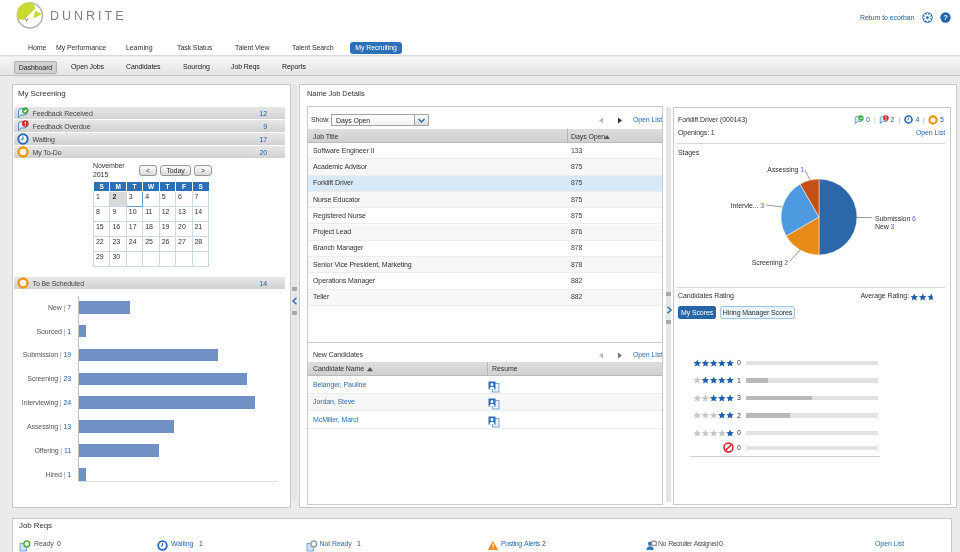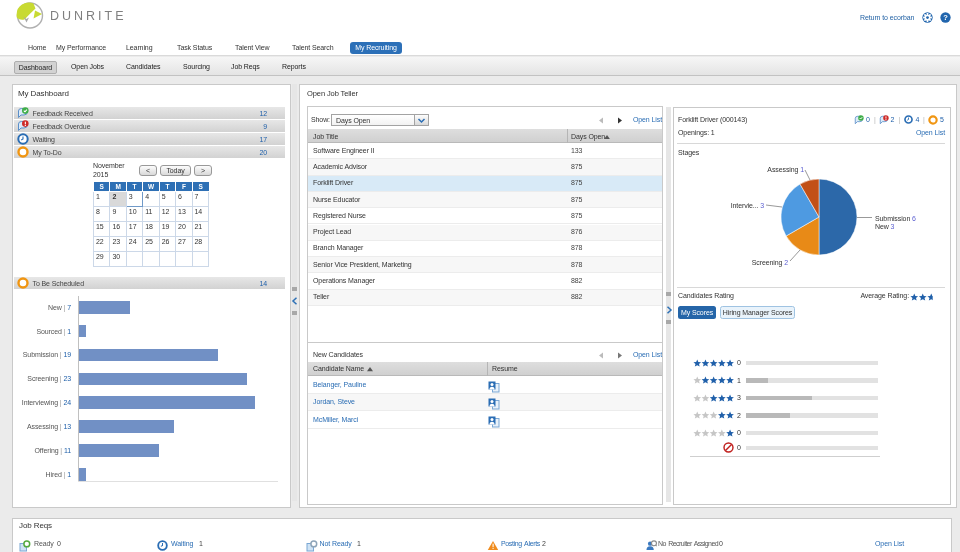--- a/index.html
+++ b/index.html
@@ -61,21 +61,21 @@
 
 <div class="abs" style="left:0;top:57px;width:960px;height:19px;background:linear-gradient(#f6f6f6,#e4e4e4);border-bottom:1px solid #c2c2c2"></div>
 <div class="abs" style="left:14px;top:60.5px;width:43px;height:13px;background:#d2d2d2;border:1px solid #aeaeae;border-radius:2px;font-size:7px;color:#222;text-align:center;line-height:12px">Dashboard</div>
 <div class="abs f7" style="left:71px;top:63px;color:#222">Open Jobs</div>
 <div class="abs f7" style="left:126px;top:63px;color:#222">Candidates</div>
 <div class="abs f7" style="left:183px;top:63px;color:#222">Sourcing</div>
 <div class="abs f7" style="left:231px;top:63px;color:#222">Job Reqs</div>
 <div class="abs f7" style="left:282px;top:63px;color:#222">Reports</div>
 
 <div class="card" style="left:12px;top:84px;width:279px;height:423.5px"></div>
-<div class="abs" style="left:18px;top:88.5px;font-size:8px;color:#333">My Dashboard</div>
+<div class="abs" style="left:18px;top:88.5px;font-size:8px;color:#333">My Screening</div>
 <div class="grow" style="left:14px;top:107px;width:271px">
  <svg width="12" height="12" viewBox="0 0 12 12">
       <path d="M1.5 4 Q1.5 1.5 4.5 1.5 L8 1.5 Q10.5 1.5 10.5 4.5 Q10.5 8 7 8 L4 8 L1.5 10.5 Z" fill="#ddebf8" stroke="#5b8fc9" stroke-width="1"></path>
       <circle cx="8.3" cy="3.6" r="3.3" fill="#3fae49"></circle>
       <path d="M6.8 3.6 L8 4.8 L9.9 2.6" stroke="#fff" stroke-width="1.1" fill="none"></path>
     </svg>
  <span class="t">Feedback Received</span>
     <span class="n">12</span>
   </div>
 <div class="grow" style="left:14px;top:120px;width:271px">
@@ -192,21 +192,21 @@
 <div class="blab" style="top:398.9px">Interviewing <i>|</i> <b>24</b></div>
 <div class="bar" style="left:78.5px;top:396.4px;width:176px"></div>
 <div class="blab" style="top:422.8px">Assessing <i>|</i> <b>13</b></div>
 <div class="bar" style="left:78.5px;top:420.3px;width:95px"></div>
 <div class="blab" style="top:446.6px">Offering <i>|</i> <b>11</b></div>
 <div class="bar" style="left:78.5px;top:444.1px;width:80.5px"></div>
 <div class="blab" style="top:470.5px">Hired <i>|</i> <b>1</b></div>  
 <div class="bar" style="left:78.5px;top:468px;width:7.5px"></div>
 
 <div class="card" style="left:299px;top:84px;width:658px;height:424px"></div>
-<div class="abs" style="left:307px;top:89px;font-size:7.5px;color:#333">Open Job Teller</div>
+<div class="abs" style="left:307px;top:89px;font-size:7.5px;color:#333">Name Job Details</div>
 
 <div class="abs" style="left:307px;top:106px;width:356px;height:237px;border:1px solid #c9c9c9;background:#fff"></div>
 <div class="abs f7" style="left:311px;top:116px">Show:</div>
 <div class="abs" style="left:331px;top:113.5px;width:98px;height:12.5px;border:1px solid #a3a3a3;background:linear-gradient(#fff,#f2f2f2)">
   <div class="abs" style="left:4px;top:2px;font-size:7px;color:#333">Days Open</div>
   <div class="abs" style="right:0;top:0;width:14px;height:10.5px;background:linear-gradient(#fdfdfd,#d9d9d9);border-left:1px solid #a3a3a3">
       <svg width="9" height="6" style="position:absolute;left:2px;top:3px">
         <path d="M1.5 1 L4.5 4 L7.5 1" fill="none" stroke="#2a6db4" stroke-width="1.5"></path>
       </svg>
     </div>

